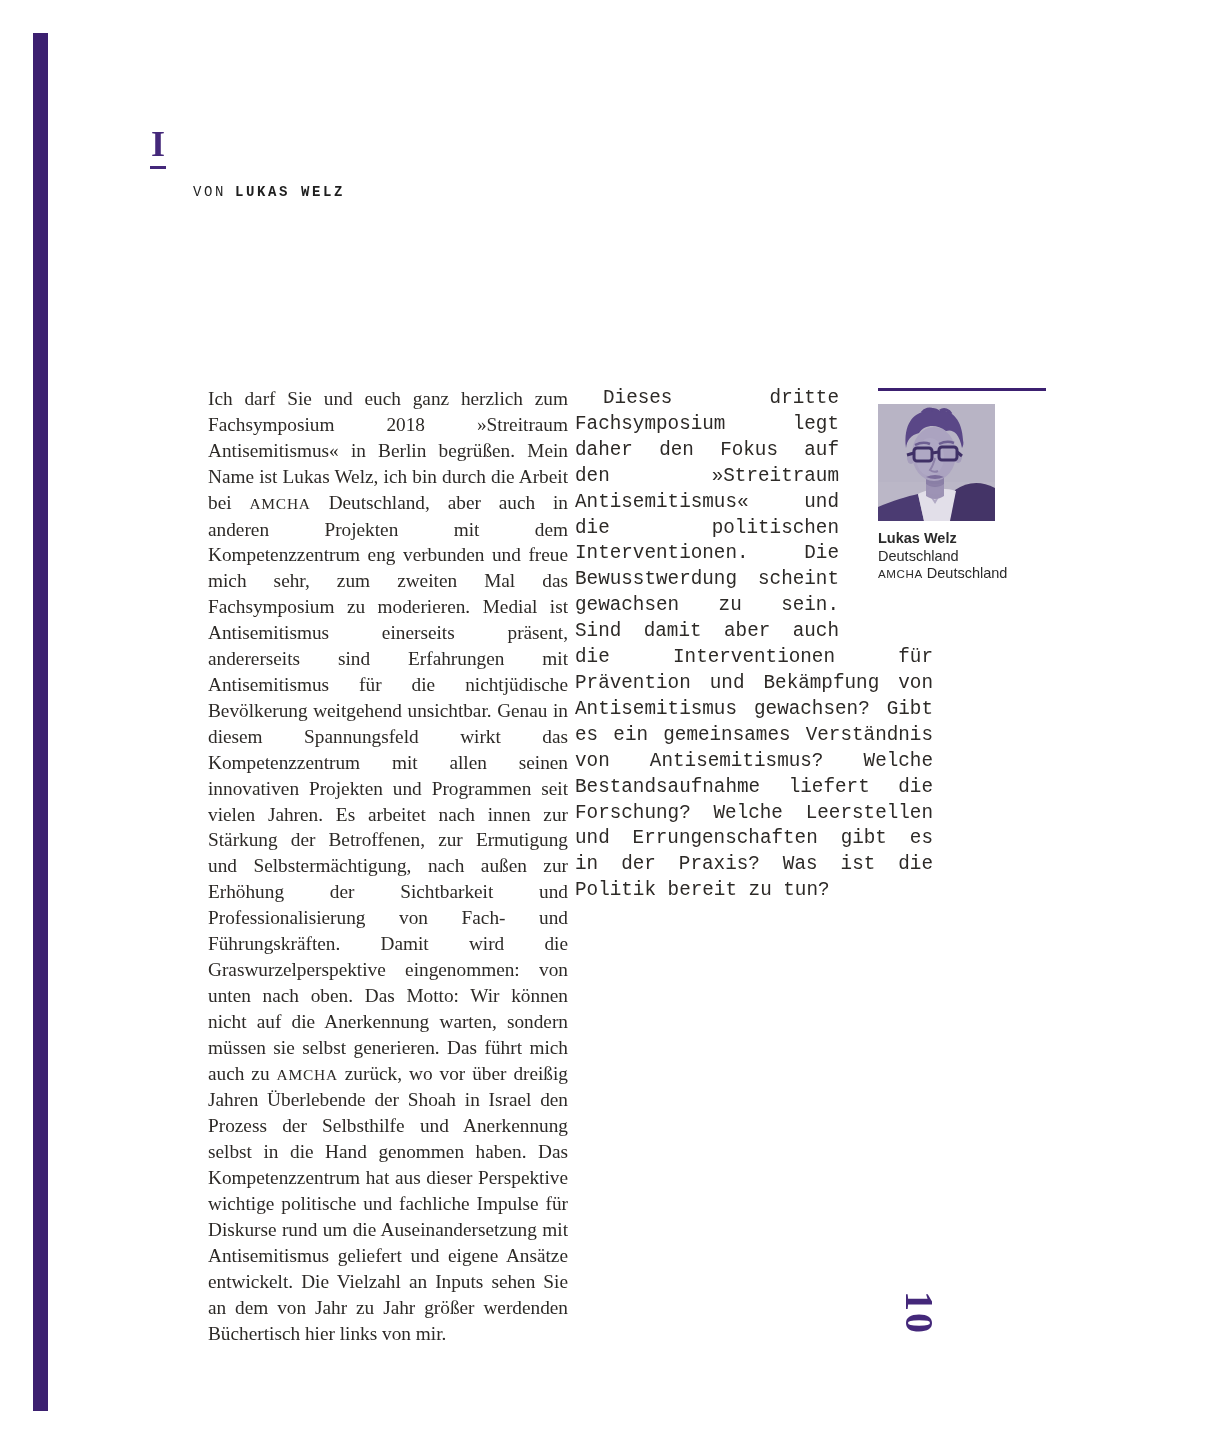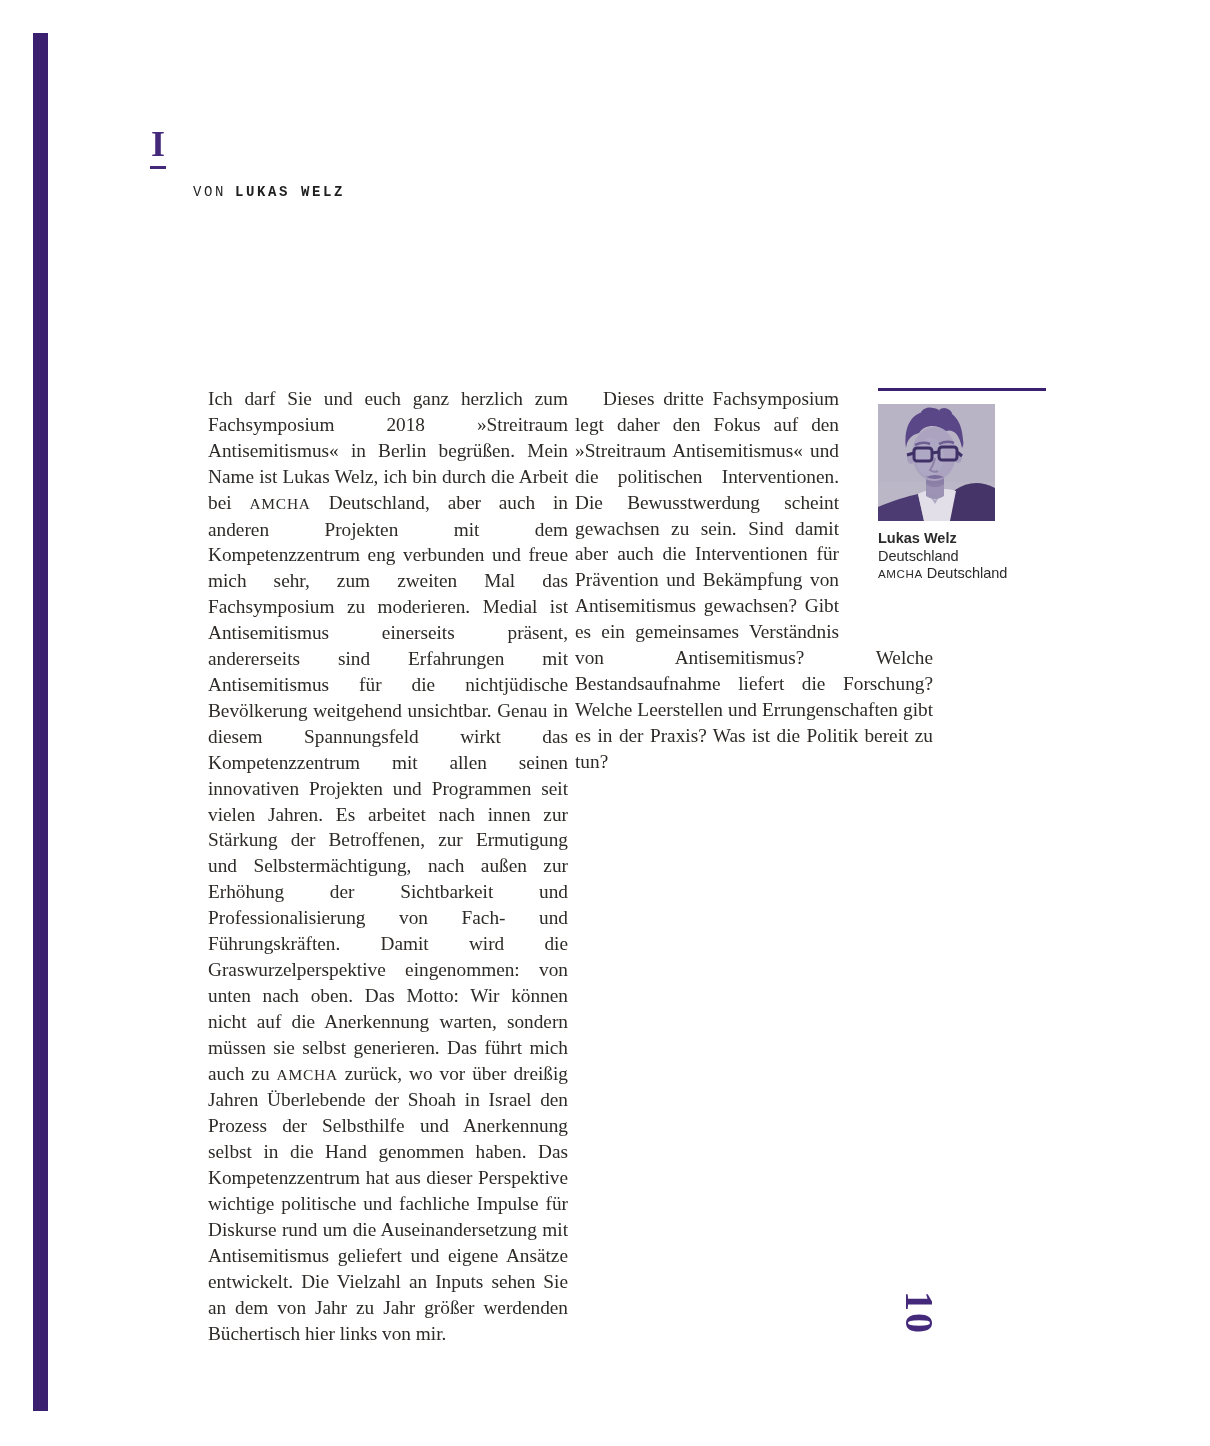--- a/index.html
+++ b/index.html
@@ -33,21 +33,21 @@
   .byline .name{font-weight:700;margin-left:9px;}
   .body-col{
     position:absolute;top:386px;
     font-size:19.3px;line-height:25.9px;color:#2d2a27;
     text-align:justify;
     hyphens:auto;-webkit-hyphens:auto;
   }
   .col-left{left:208px;width:360px;}
   .col-right{left:575px;width:358px;}
   .body-col p{margin:0;padding:0;}
-  .para-indent{text-indent:28px;}
+  .para-indent{text-indent:28px;font-family:Liberation Mono, monospace;}
   .wrap-spacer{float:right;width:94px;height:237px;}
   .sc{font-size:0.8em;letter-spacing:0.05em;}
   .photo-block{position:absolute;left:878px;top:388px;width:168px;}
   .photo-rule{height:3px;background:#3c2070;margin-bottom:13px;}
   .portrait{display:block;width:117px;height:117px;}
   .caption{
     margin-top:9px;font-family:"Liberation Sans", sans-serif;
     font-size:14.5px;line-height:17.5px;color:#2a2a2a;
   }
   .caption-name{font-weight:700;}

